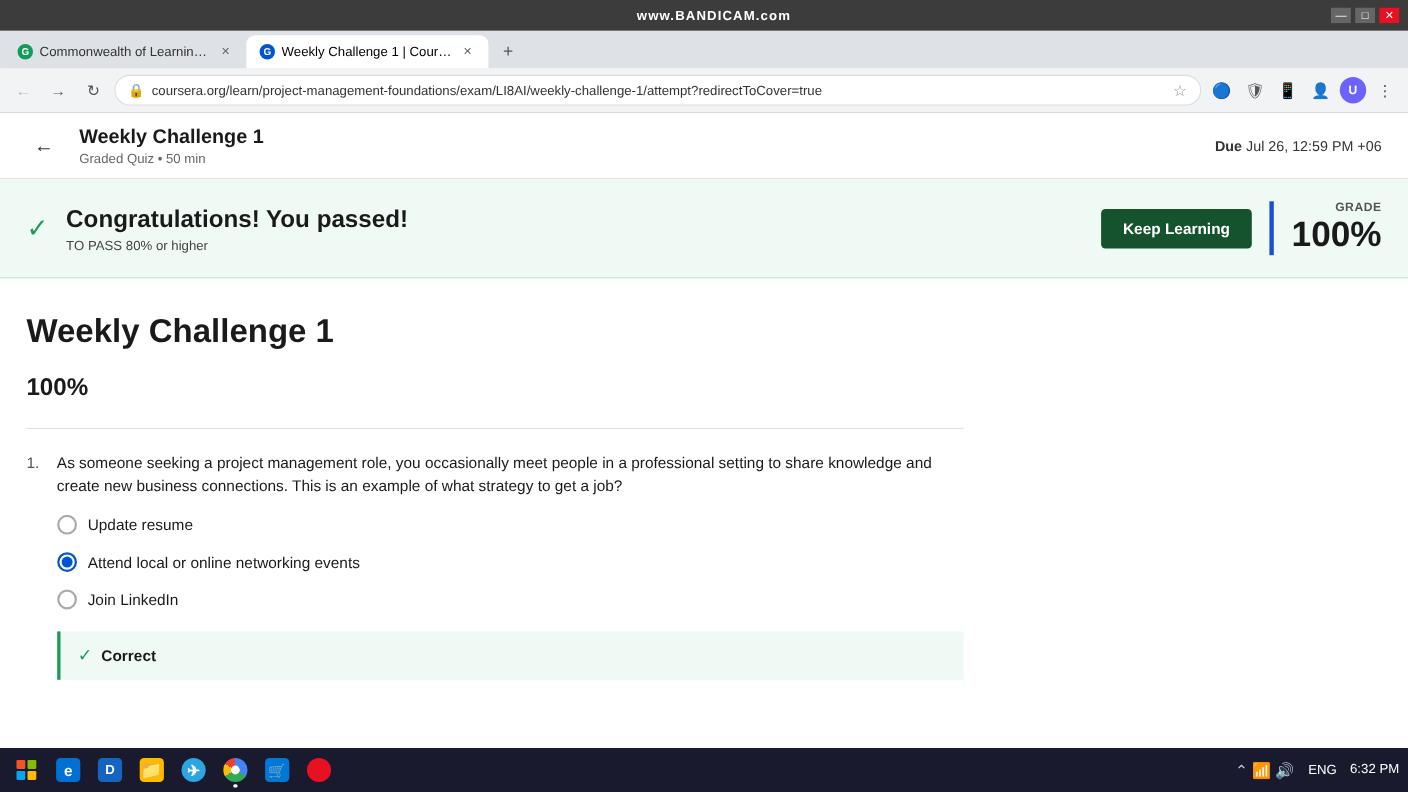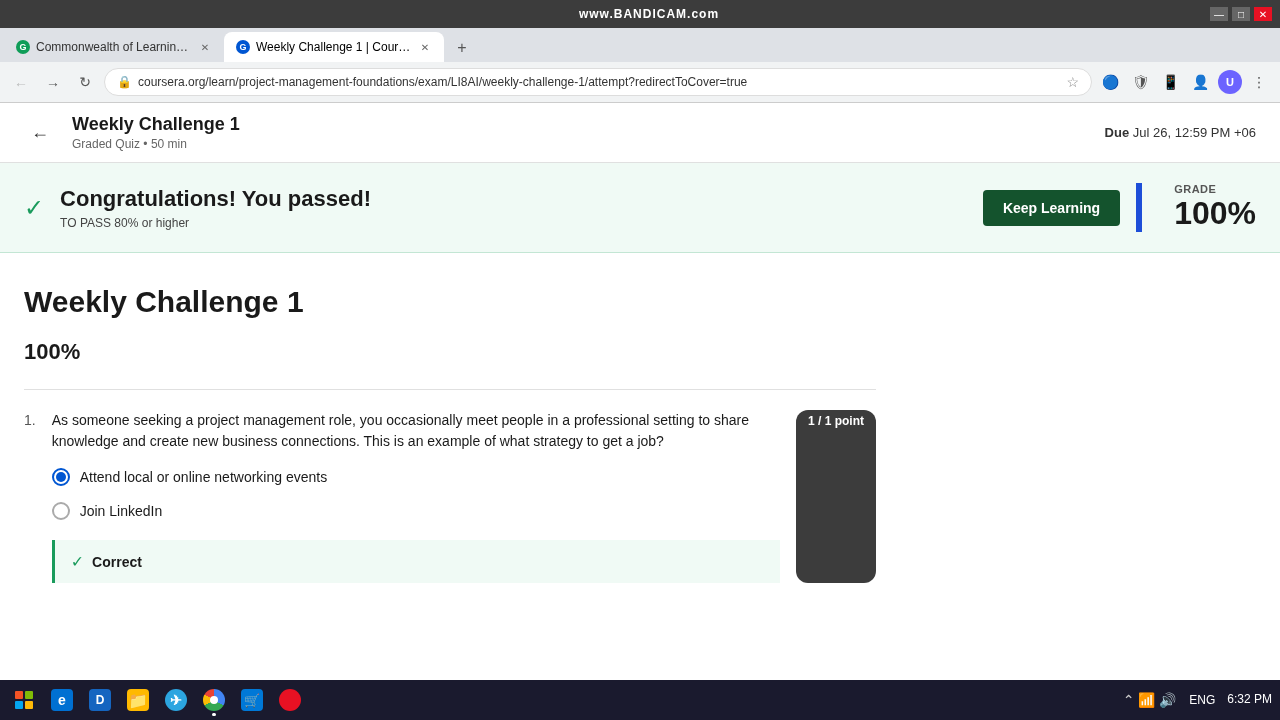--- a/index.html
+++ b/index.html
@@ -229,23 +229,23 @@
       color: #fff;
       border: none;
       border-radius: 4px;
       padding: 10px 20px;
       font-size: 14px;
       font-weight: bold;
       cursor: pointer;
       white-space: nowrap;
     }
     .grade-box {
-      border-left: 6px solid #1d4ed8;
-      padding-left: 32px;
-      text-align: left;
+      border-left: 4px solid #1d4ed8;
+      padding-left: 16px;
+      text-align: right;
       min-width: 100px;
     }
     .grade-label { font-size: 11px; font-weight: bold; color: #555; letter-spacing: 0.5px; text-transform: uppercase; }
     .grade-value { font-size: 32px; font-weight: bold; color: #1a1a1a; }
 
     
     .quiz-main {
       padding: 32px 24px;
       max-width: 900px;
     }
@@ -473,41 +473,44 @@
     <div class="submission-grade">100%</div>
 
     <hr class="question-divider">
 
     <div class="question-block">
       <div class="question-number">1.</div>
       <div class="question-body">
         <p class="question-text">As someone seeking a project management role, you occasionally meet people in a professional setting to share knowledge and create new business connections. This is an example of what strategy to get a job?</p>
         <div class="options-list">
 
+          <div class="option-item">
+            <div class="radio-outer"></div>
+            <span>Update resume</span>
+          </div>
 
           <div class="option-item">
             <div class="radio-outer selected">
               <div class="radio-inner"></div>
             </div>
             <span>Attend local or online networking events</span>
           </div>
 
           <div class="option-item">
             <div class="radio-outer"></div>
             <span>Join LinkedIn</span>
           </div>
 
         </div>
 
         <div class="correct-box" style="margin-top: 20px;">
           <span class="correct-check">✓</span>
           <span class="correct-text">Correct</span>
         </div>
       </div>
-      <div class="point-badge">1 / 1 point</div>
     </div>
   </div>
 
 </div>
 
 <div class="taskbar">
   <div class="taskbar-start">
     <div class="win-logo">
       <div class="win-logo-quad" style="background:#f35325;"></div>
       <div class="win-logo-quad" style="background:#81bc06;"></div>

